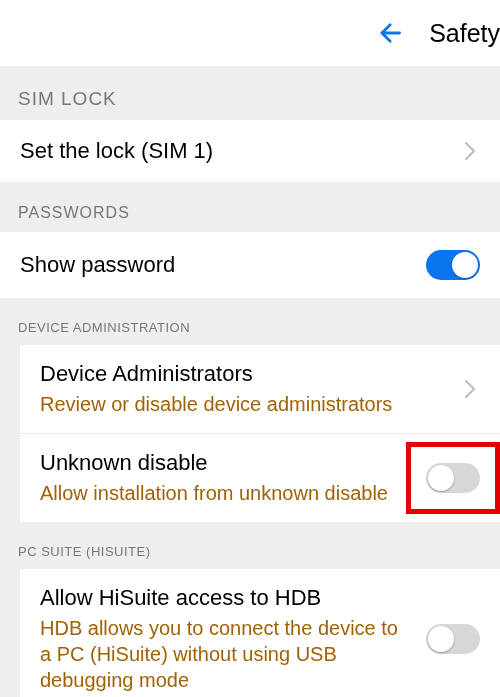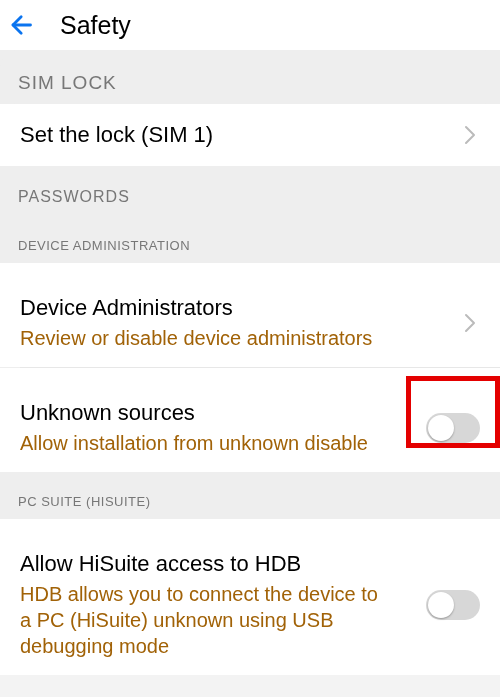--- a/index.html
+++ b/index.html
@@ -1,25 +1,25 @@
 <!DOCTYPE html>
 <html><head>
 <meta charset="utf-8">
 <style>
   * { box-sizing: border-box; margin: 0; padding: 0; }
   html, body { width: 500px; height: 697px; font-family: -apple-system, "Helvetica Neue", Arial, sans-serif; background: #f3f3f3; color: #000; overflow: hidden; }
   .screen { width: 500px; background: #eee; }
-  .header { display: flex; align-items: center; height: 50px; background: #fff; padding-left: 6px; }
+  .header { display: flex; align-items: center; height: 66px; background: #fff; padding-left: 6px; justify-content: flex-end; }
   .back-icon svg { display: block; }
   .title { font-size: 25px; font-weight: 400; margin-left: 26px; }
   .section-header { background: #eee; color: #777; padding: 22px 20px 10px 18px; font-size: 13px; letter-spacing: 0.5px; }
   .section-header.sim { font-size: 19px; letter-spacing: 1px; border-radius: 18px; }
   .section-header.pw { font-size: 16px; letter-spacing: 1px; }
   .row { background: #fff; display: flex; align-items: center; justify-content: space-between; padding: 18px 20px 18px 20px; position: relative; }
-  .row.tall { padding-top: 32px; padding-bottom: 16px; }
+  .row.tall { padding-top: 16px; padding-bottom: 16px; margin-left: 20px; }
   .row .text-block { flex: 1; }
   .row-title { font-size: 22px; color: #000; font-weight: 400; }
   .row-sub { font-size: 20px; color: #a16207; margin-top: 4px; line-height: 1.3; max-width: 370px; }
   .chevron { color: #bbb; font-size: 20px; padding-right: 4px; }
   .chevron svg { display: block; }
   .toggle { width: 54px; height: 30px; border-radius: 15px; position: relative; }
   .toggle .knob { width: 26px; height: 26px; border-radius: 50%; background: #fff; position: absolute; top: 2px; box-shadow: 0 1px 2px rgba(0,0,0,0.3); }
   .toggle.on { background: #0b74ef; }
   .toggle.on .knob { right: 2px; }
   .toggle.off { background: #d7d7d7; }
@@ -48,49 +48,57 @@
       <div class="row-title">Set the lock (SIM 1)</div>
     </div>
     <span class="chevron">
       <svg width="12" height="20" viewBox="0 0 12 20" fill="none" stroke="#bbb" stroke-width="2" stroke-linecap="round" stroke-linejoin="round">
         <polyline points="2 2 10 10 2 18"></polyline>
       </svg>
     </span>
   </div>
 
   <div class="section-header pw">PASSWORDS</div>
+  <div class="row">
+    <div class="text-block">
+      <div class="row-title">Show password</div>
+    </div>
+    <div class="toggle on">
+      <div class="knob"></div>
+    </div>
+  </div>
 
   <div class="section-header">DEVICE ADMINISTRATION</div>
   <div class="row tall">
     <div class="text-block">
       <div class="row-title">Device Administrators</div>
       <div class="row-sub">Review or disable device administrators</div>
     </div>
     <span class="chevron">
       <svg width="12" height="20" viewBox="0 0 12 20" fill="none" stroke="#bbb" stroke-width="2" stroke-linecap="round" stroke-linejoin="round">
         <polyline points="2 2 10 10 2 18"></polyline>
       </svg>
     </span>
   </div>
   <div class="divider"></div>
   <div class="row tall" style="position:relative;">
     <div class="text-block">
-      <div class="row-title">Unknown sources</div>
+      <div class="row-title">Unknown disable</div>
       <div class="row-sub">Allow installation from unknown disable</div>
     </div>
     <div class="toggle off">
       <div class="knob"></div>
     </div>
     <div class="highlight-box" style="right:0px; top:8px; width:94px; height:72px;"></div>
   </div>
 
   <div class="section-header">PC SUITE (HISUITE)</div>
   <div class="row tall">
     <div class="text-block">
       <div class="row-title">Allow HiSuite access to HDB</div>
-      <div class="row-sub">HDB allows you to connect the device to a PC (HiSuite) unknown using USB debugging mode</div>
+      <div class="row-sub">HDB allows you to connect the device to a PC (HiSuite) without using USB debugging mode</div>
     </div>
     <div class="toggle off">
       <div class="knob"></div>
     </div>
   </div>
 
 </div>
 
 </body></html>

